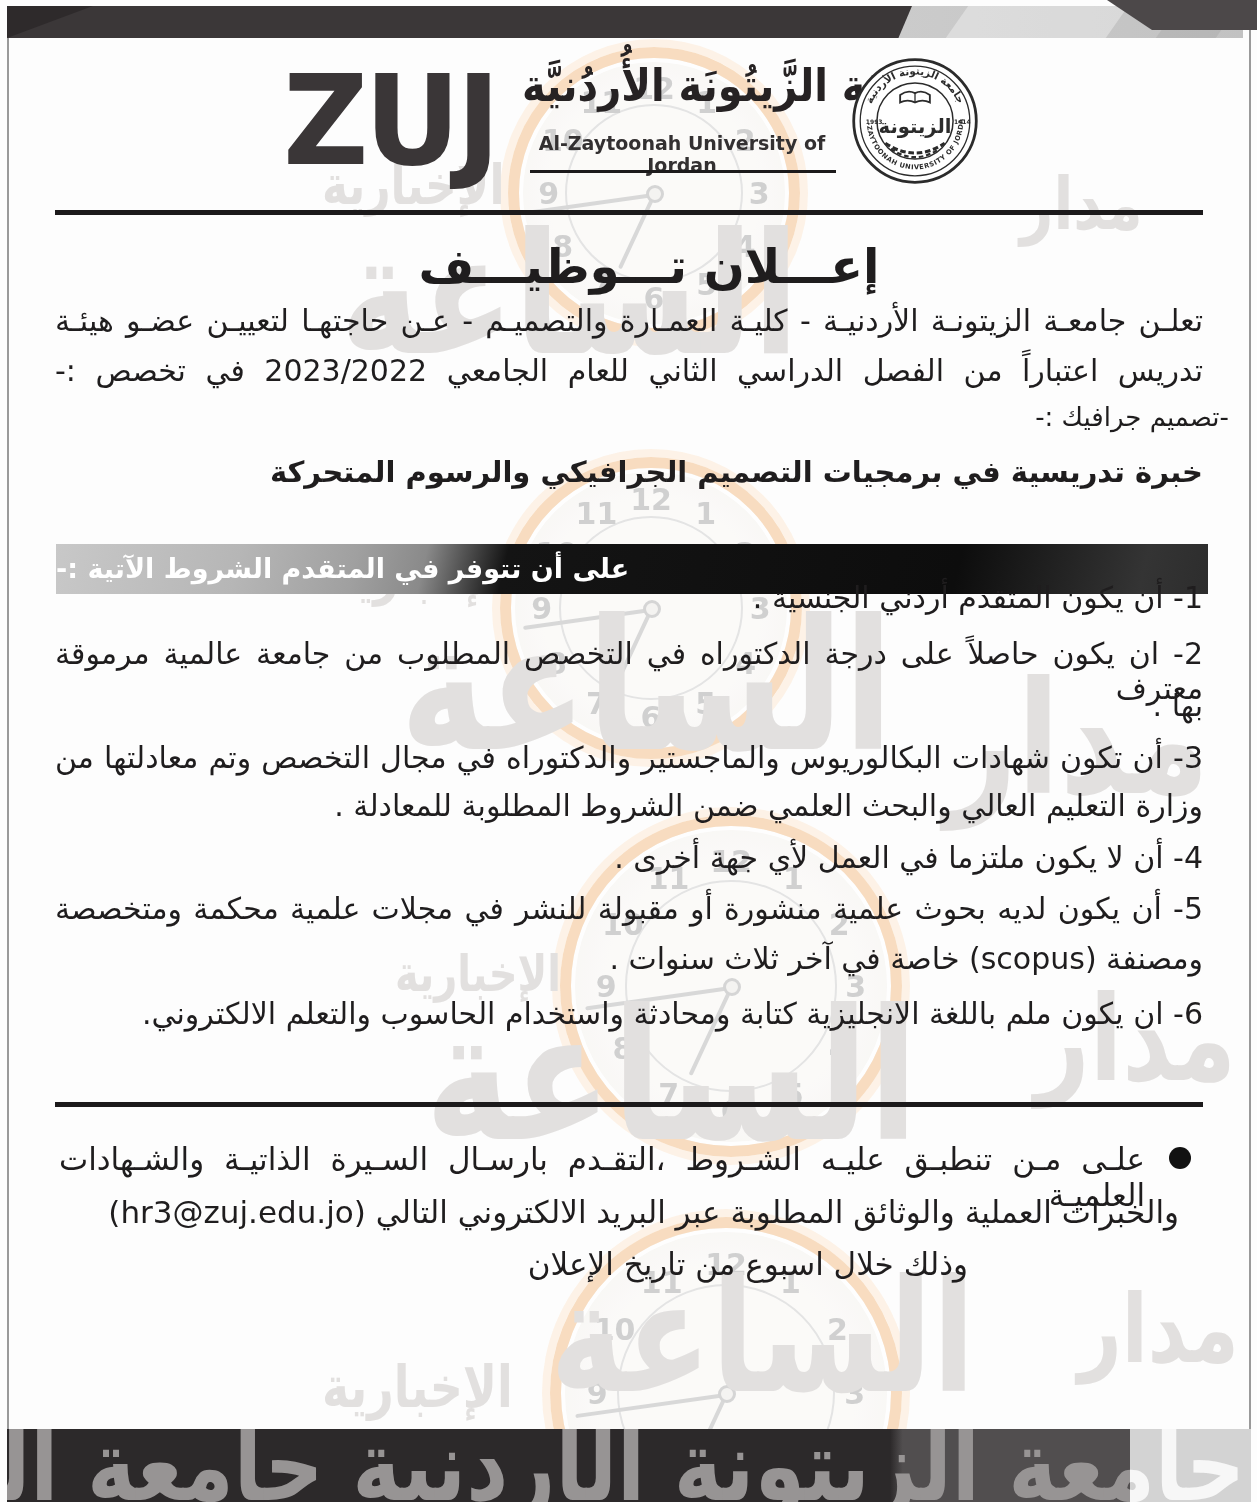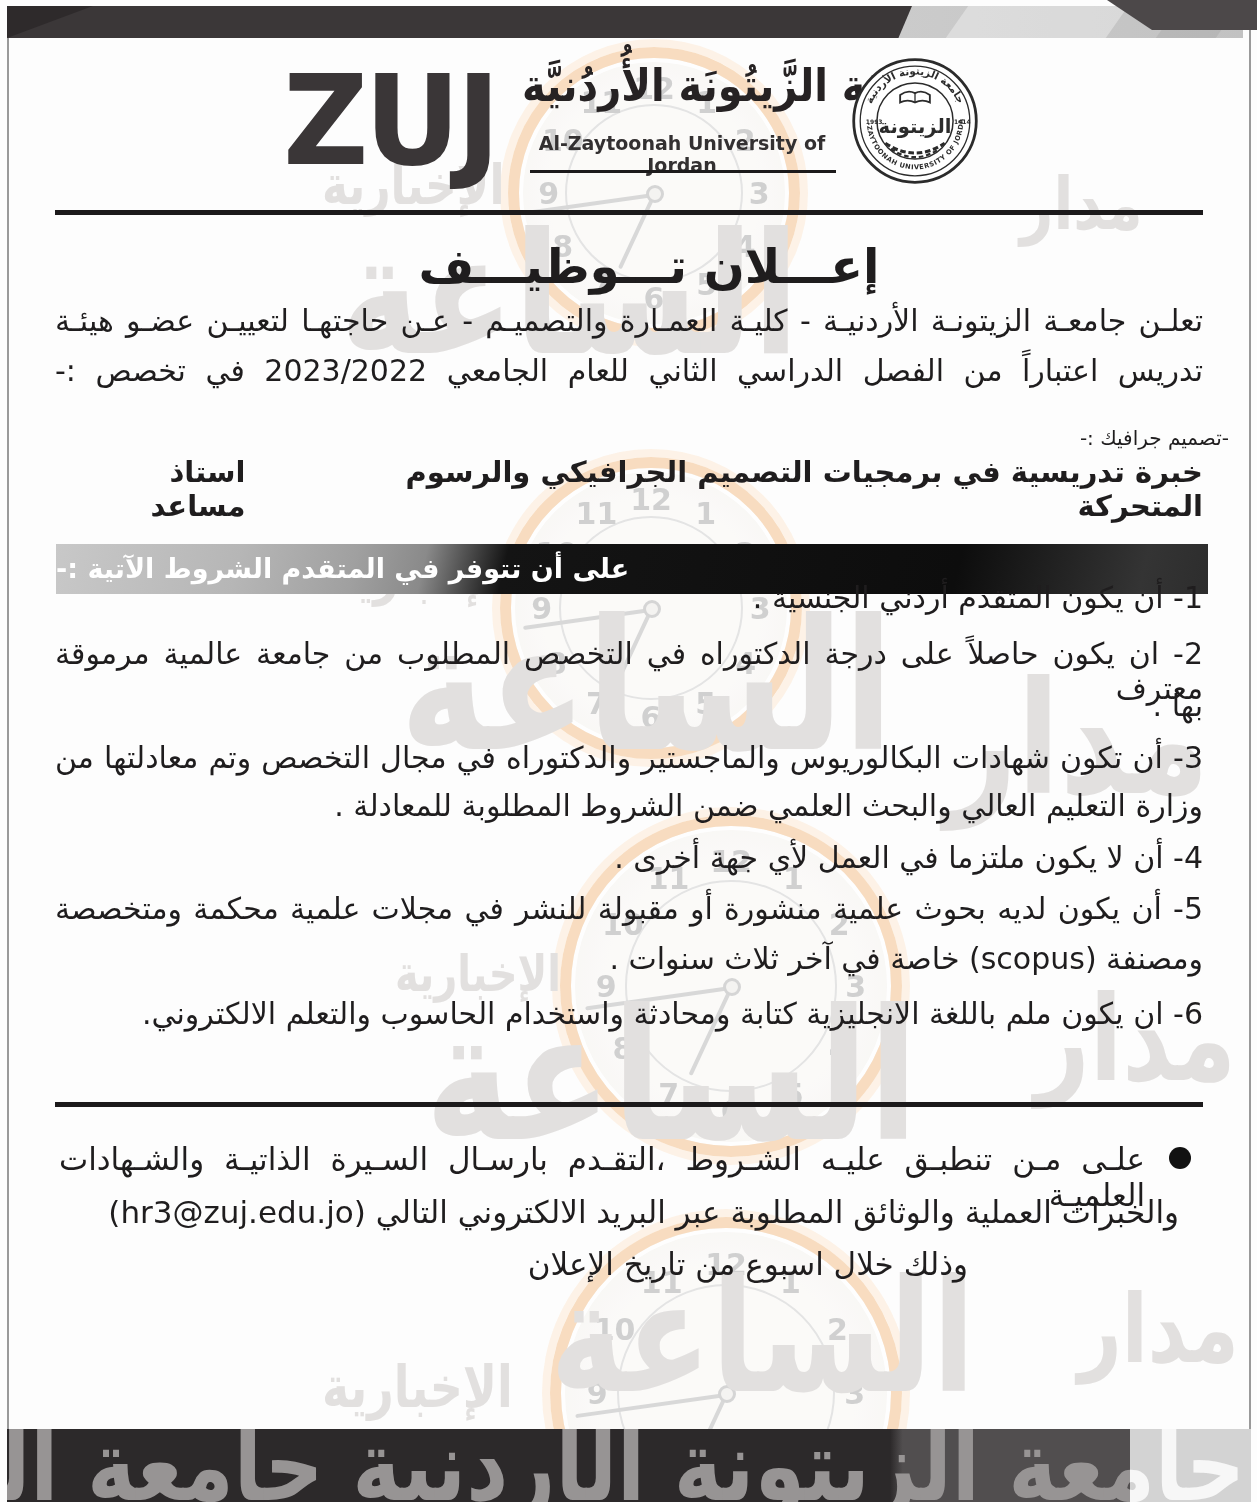--- a/index.html
+++ b/index.html
@@ -50,21 +50,21 @@
   .rule-2{top:1102px;height:5px;}
   
   .main{position:absolute;left:55px;top:0;width:1148px;height:100%;z-index:4;direction:rtl;}
   .line{position:absolute;width:100%;font-weight:normal;font-size:30px;white-space:nowrap;}
   .jline{white-space:normal;text-align:justify;text-align-last:justify;}
   .rline{text-align:right;}
   .lleft{text-align:right;margin-left:-30px;white-space:nowrap;}
   .title{position:absolute;top:238px;width:100%;text-align:center;font-size:48px;font-weight:bold;
          letter-spacing:1px;transform:translateX(20px);}
   .introL1{top:303px;} .introL2{top:353px;}
-  .specialty{top:426px;margin-right:-26px;font-size:20px;}
+  .specialty{top:402px;margin-right:-26px;font-size:26px;}
   .qualrow{position:absolute;top:455px;width:100%;display:flex;justify-content:space-between;
          font-weight:bold;font-size:29px;}
   .qualrow .rank{padding-left:28px;padding-right:120px;}
   .cond-bar{position:absolute;top:544px;left:1px;width:1152px;height:50px;direction:rtl;
          background:linear-gradient(103deg,#c8c8c8 0%,#b6b6b6 16%,#a0a0a0 26%,#8a8a8a 32%,#141414 39%,#0d0d0d 78%,#343434 94%,#2d2d2d 100%);
          color:#ffffff;font-weight:bold;font-size:27px;line-height:50px;text-align:left;padding-right:14px;box-sizing:border-box;}
   .c1{top:580px;} .c2a{top:636px;} .c2b{top:688px;} .c3a{top:740px;} .c3b{top:788px;}
   .c4{top:840px;} .c5a{top:891px;} .c5b{top:941px;} .c6{top:996px;}
   .applyL1{top:1141px;padding-left:4px;padding-right:58px;box-sizing:border-box;font-size:31px;}
   .applyL2{top:1194px;padding-right:24px;box-sizing:border-box;font-size:31px;}
@@ -208,21 +208,20 @@
 
   <div class="main">
     <div class="title">إعـــلان تـــوظيـــف</div>
 
     <div class="line jline introL1">تعلـن جامعـة الزيتونـة الأردنيـة - كليـة العمـارة والتصميـم - عـن حاجتهـا لتعييـن عضـو هيئـة</div>
     <div class="line jline introL2">تدريس اعتباراً من الفصل الدراسي الثاني للعام الجامعي 2023/2022 في تخصص :-</div>
     <div class="line rline specialty">-تصميم جرافيك :-</div>
 
     <div class="qualrow">
       <span>خبرة تدريسية في برمجيات التصميم الجرافيكي والرسوم المتحركة</span>
-      <span class="rank">استاذ مساعد</span>
     </div>
 
     <div class="cond-bar">على أن تتوفر في المتقدم الشروط الآتية :-</div>
 
     <div class="line rline c1">1- أن يكون المتقدم أردني الجنسية .</div>
     <div class="line jline c2a">2- ان يكون حاصلاً على درجة الدكتوراه في التخصص المطلوب من جامعة عالمية مرموقة معترف</div>
     <div class="line lleft c2b">بها .</div>
     <div class="line jline c3a">3- أن تكون شهادات البكالوريوس والماجستير والدكتوراه في مجال التخصص وتم معادلتها من</div>
     <div class="line rline c3b">وزارة التعليم العالي والبحث العلمي ضمن الشروط المطلوبة للمعادلة .</div>
     <div class="line rline c4">4- أن لا يكون ملتزما في العمل لأي جهة أخرى .</div>

